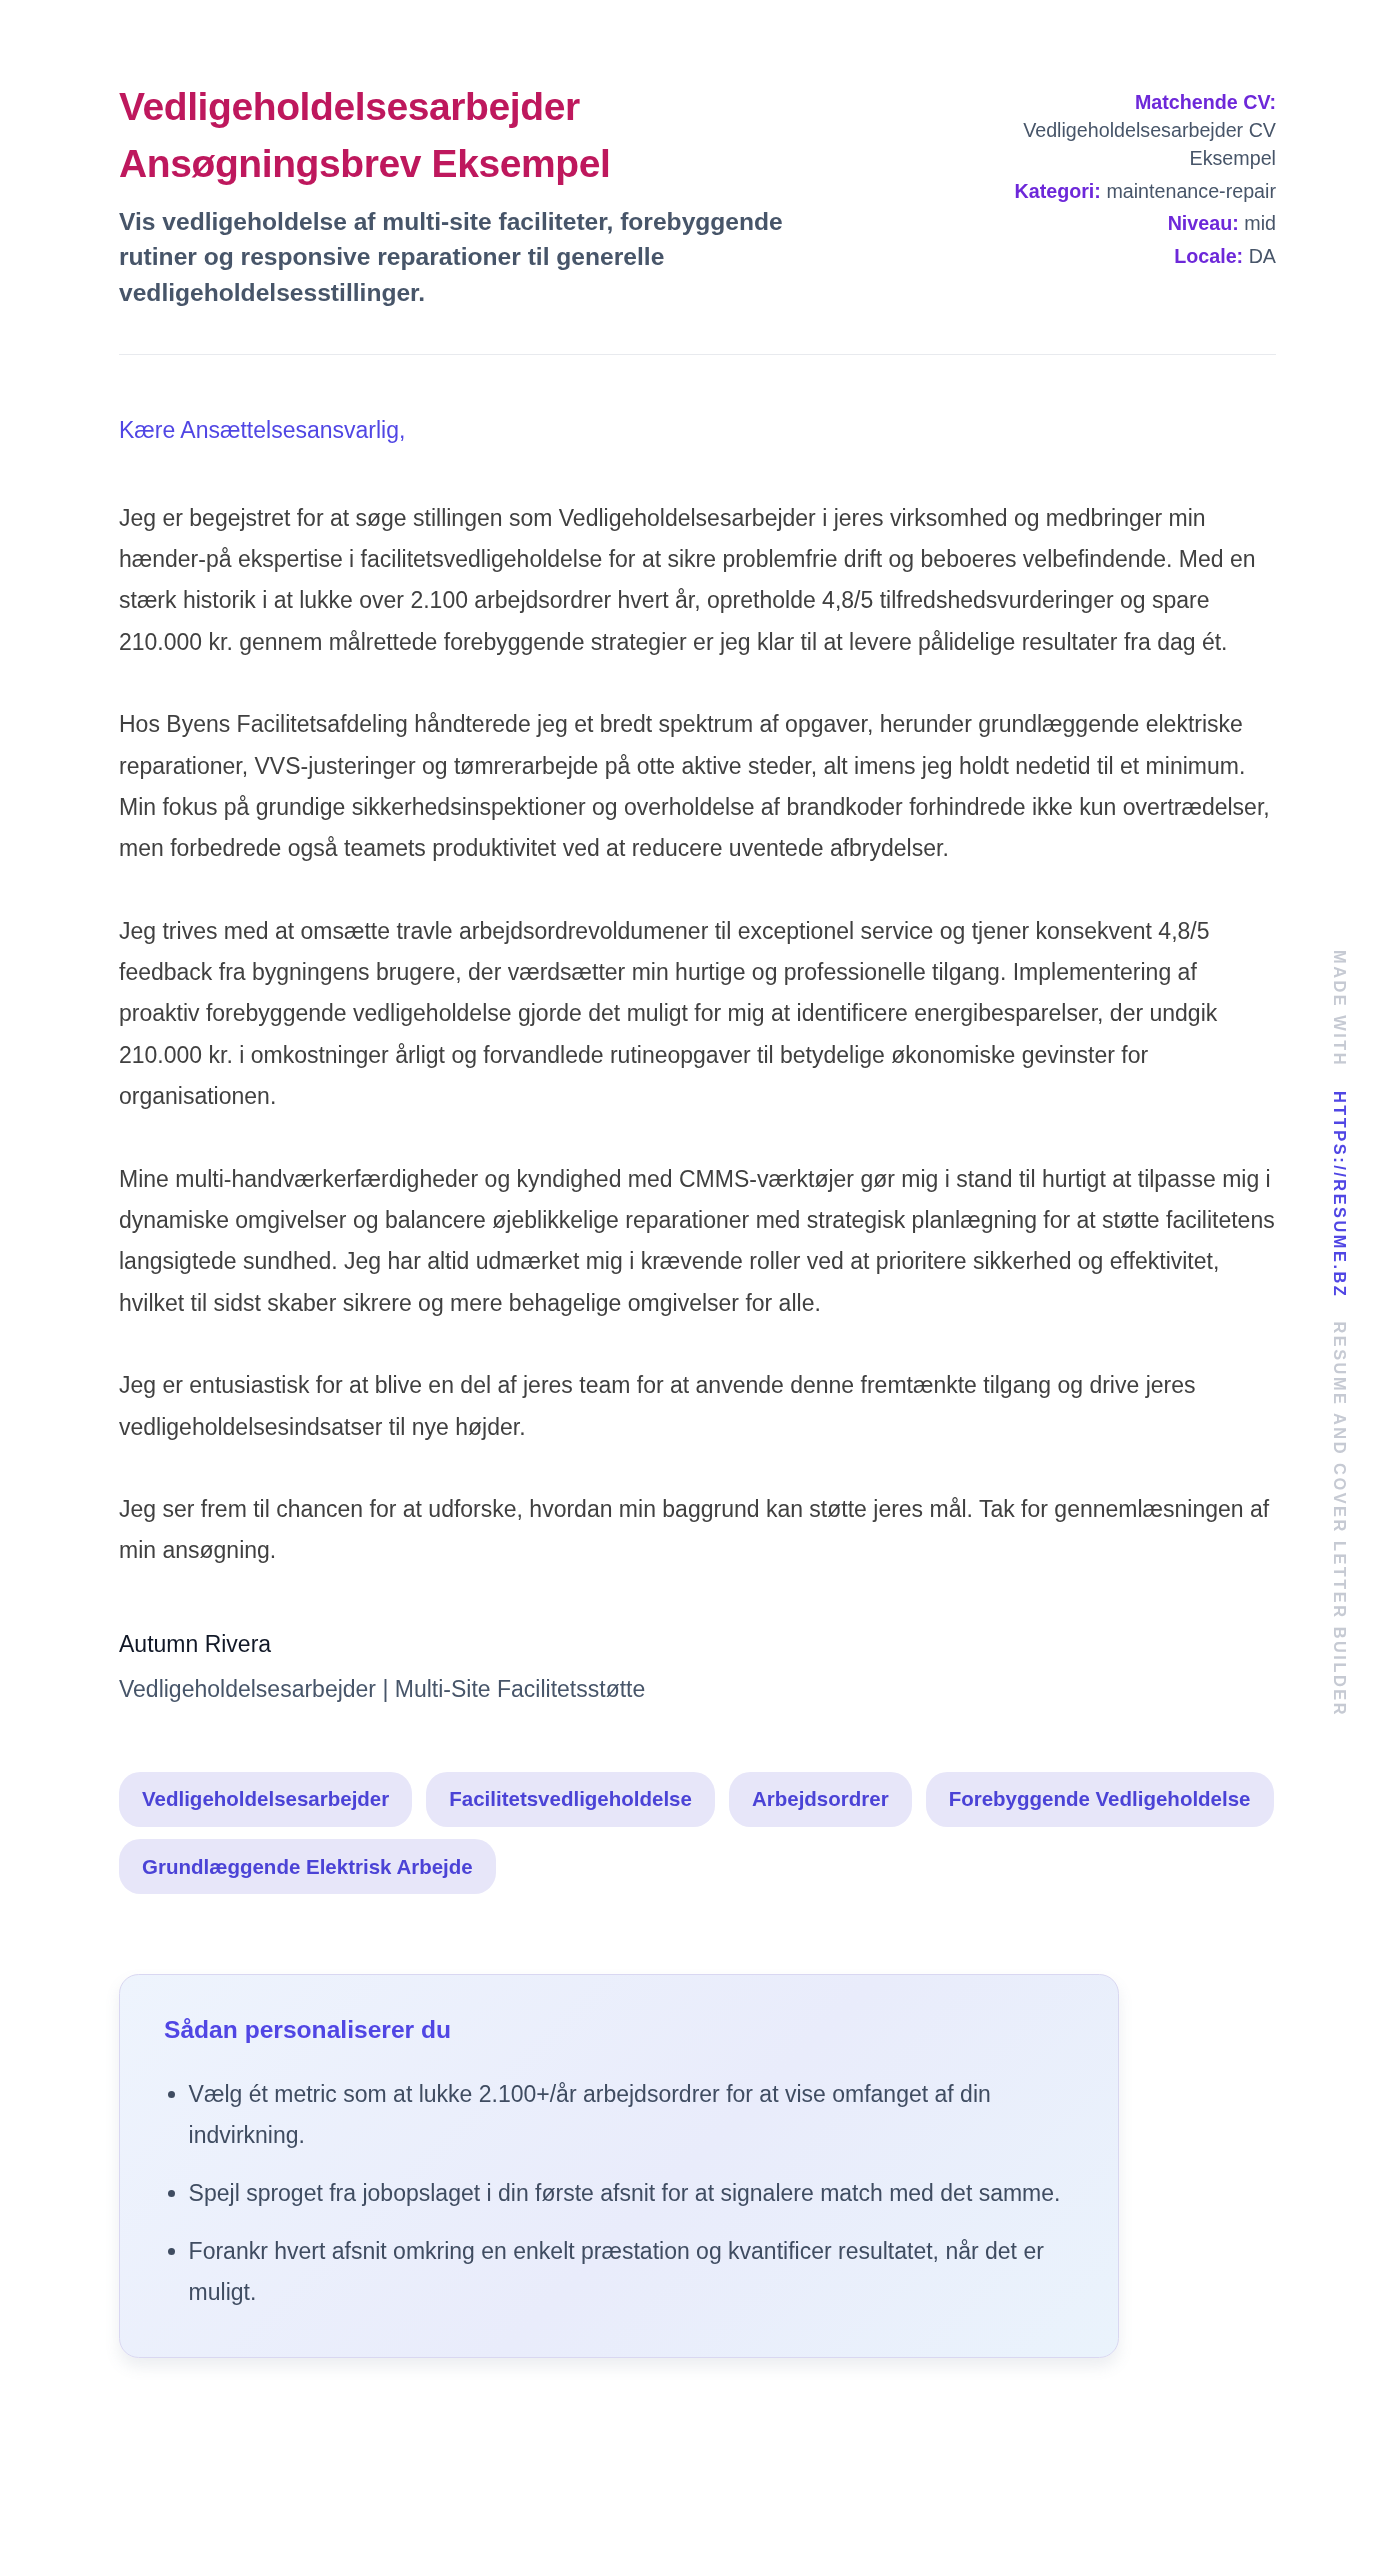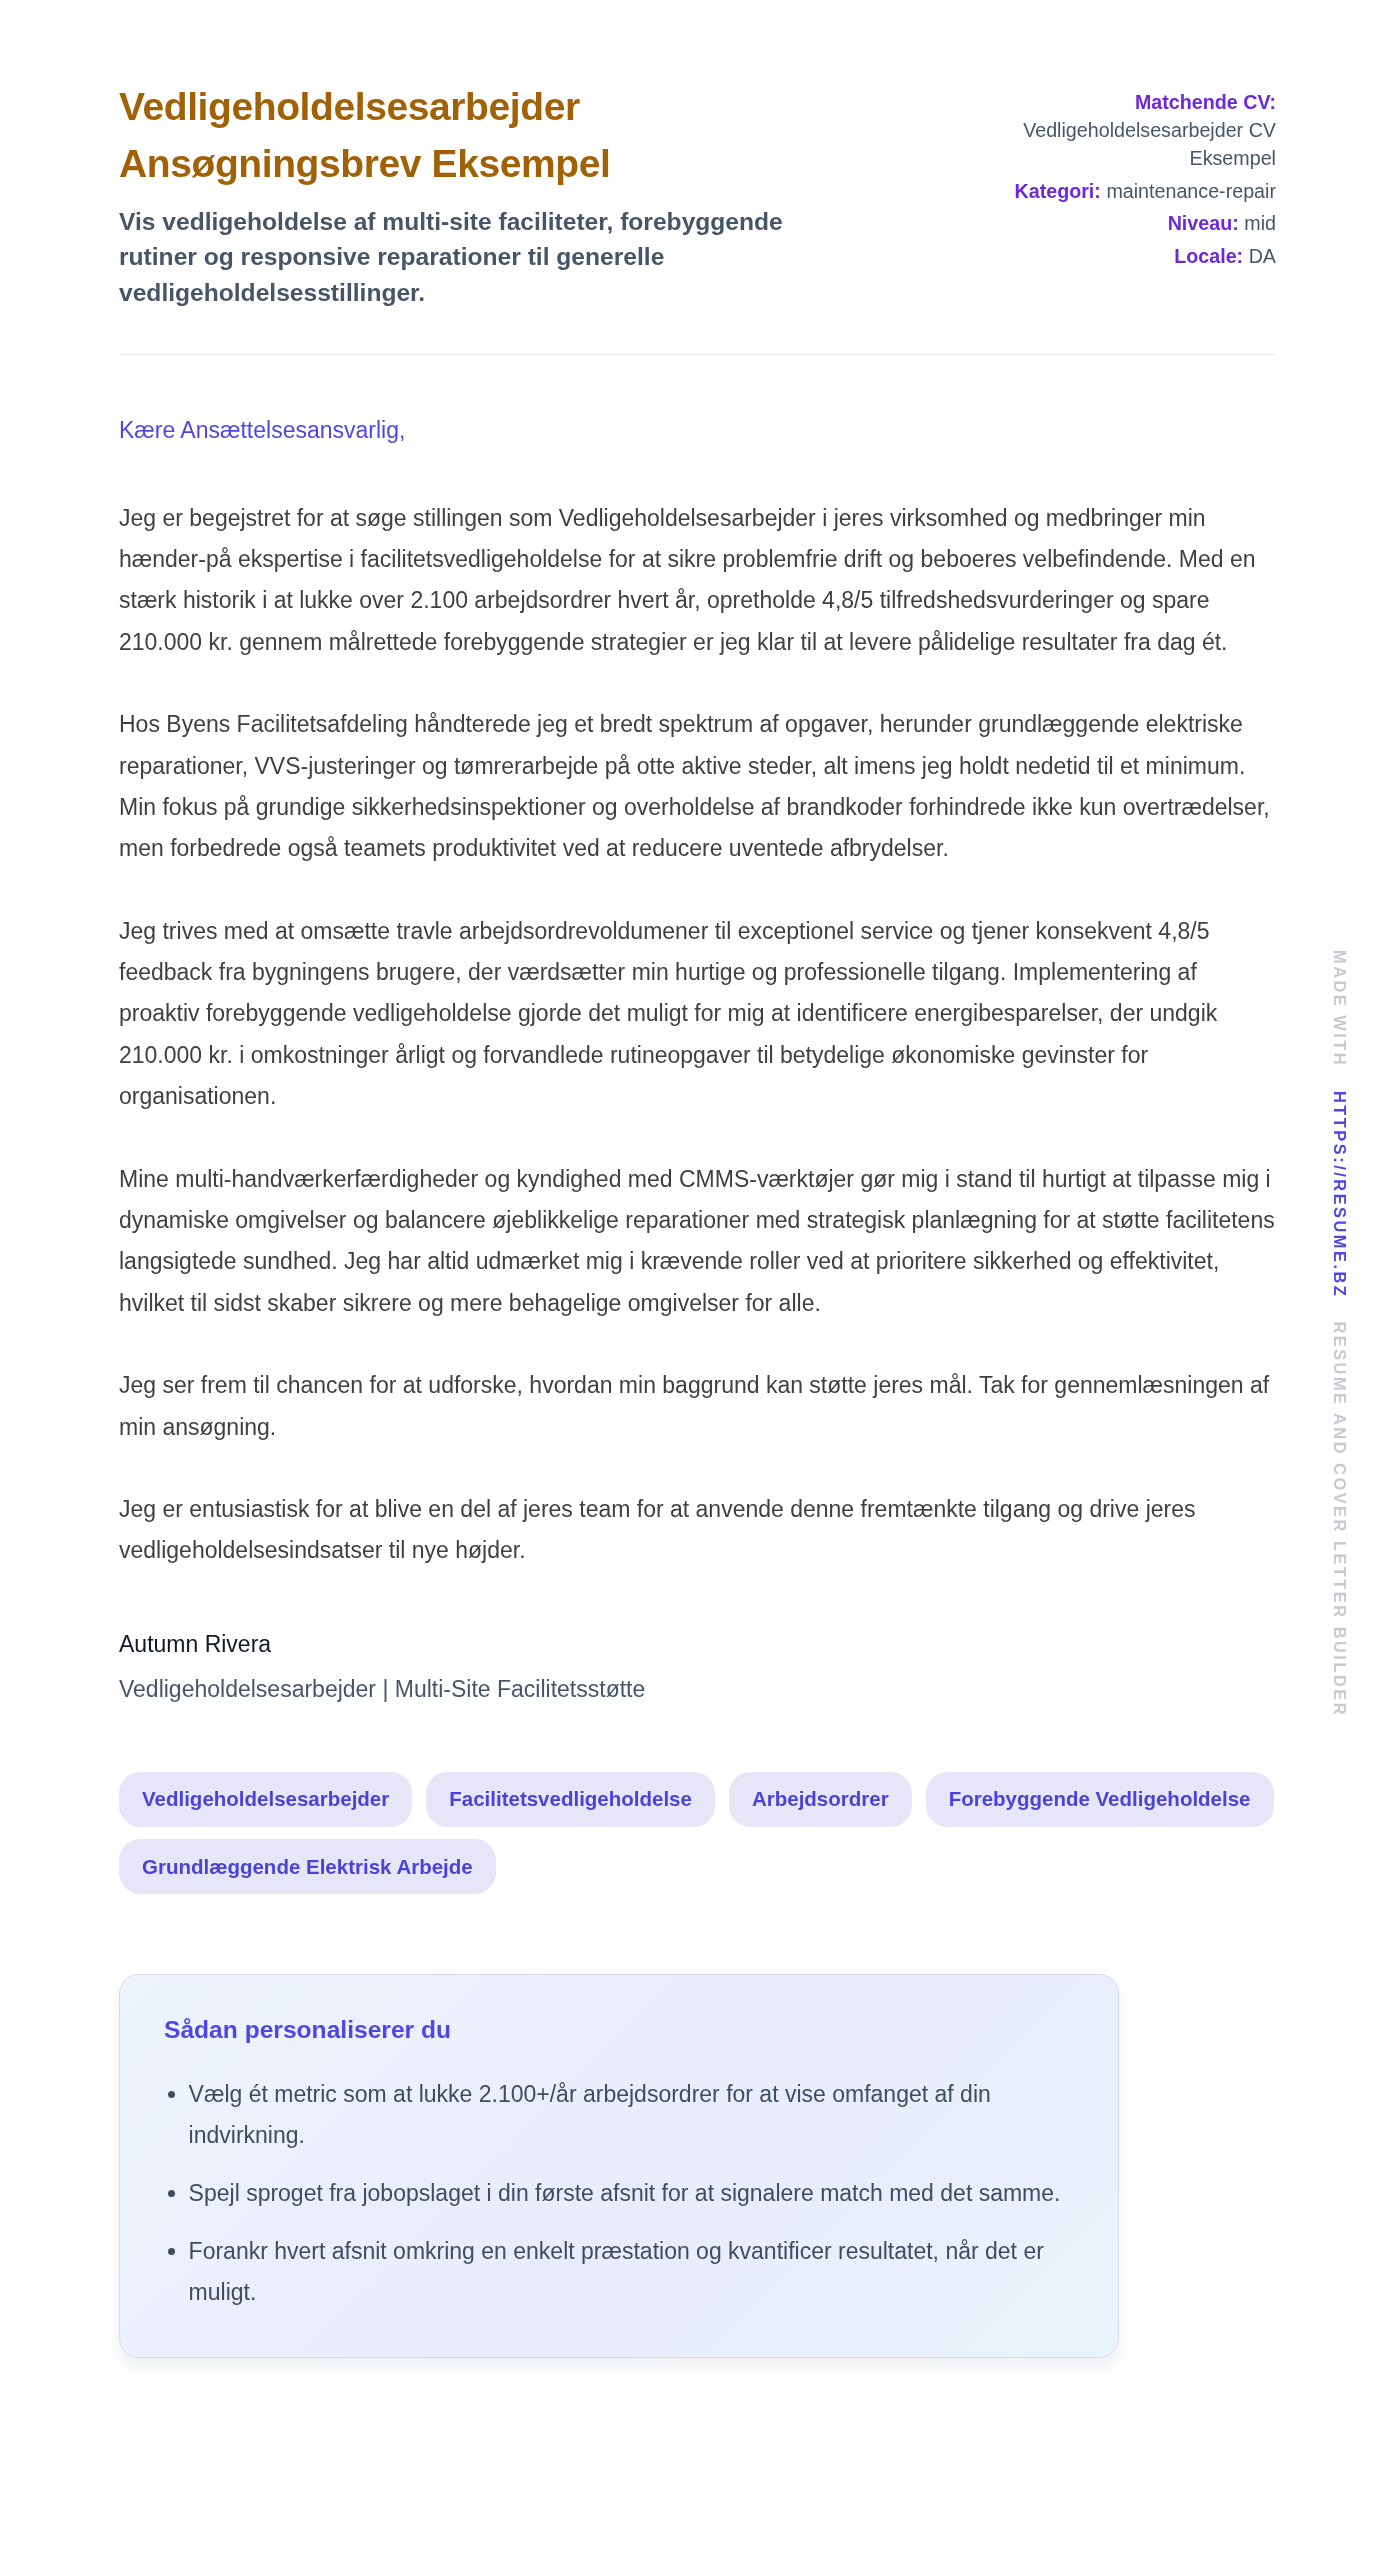--- a/index.html
+++ b/index.html
@@ -20,21 +20,21 @@
 
   
   .header { display: flex; align-items: flex-start; }
   .header-left { flex: 1 1 auto; padding-right: 33px; }
   .page-title {
     margin: 0 0 11.5px 0;
     max-width: 599px;
     font-size: 39px;
     line-height: 1.45;
     font-weight: 700;
-    color: #a16207;
+    color: #be185d;
     letter-spacing: -0.4px;
   }
   .page-subtitle {
     margin: 0;
     max-width: 747px;
     font-size: 24.6px;
     line-height: 1.45;
     font-weight: 700;
     color: #475569;
   }
@@ -184,22 +184,22 @@
   </header>
 
   <hr class="divider">
 
   <main class="letter">
     <p class="greeting">Kære Ansættelsesansvarlig,</p>
     <p class="para">Jeg er begejstret for at søge stillingen som Vedligeholdelsesarbejder i jeres virksomhed og medbringer min hænder-på ekspertise i facilitetsvedligeholdelse for at sikre problemfrie drift og beboeres velbefindende. Med en stærk historik i at lukke over 2.100 arbejdsordrer hvert år, opretholde 4,8/5 tilfredshedsvurderinger og spare 210.000 kr. gennem målrettede forebyggende strategier er jeg klar til at levere pålidelige resultater fra dag ét.</p>
     <p class="para">Hos Byens Facilitetsafdeling håndterede jeg et bredt spektrum af opgaver, herunder grundlæggende elektriske reparationer, VVS-justeringer og tømrerarbejde på otte aktive steder, alt imens jeg holdt nedetid til et minimum. Min fokus på grundige sikkerhedsinspektioner og overholdelse af brandkoder forhindrede ikke kun overtrædelser, men forbedrede også teamets produktivitet ved at reducere uventede afbrydelser.</p>
     <p class="para">Jeg trives med at omsætte travle arbejdsordrevoldumener til exceptionel service og tjener konsekvent 4,8/5 feedback fra bygningens brugere, der værdsætter min hurtige og professionelle tilgang. Implementering af proaktiv forebyggende vedligeholdelse gjorde det muligt for mig at identificere energibesparelser, der undgik 210.000 kr. i omkostninger årligt og forvandlede rutineopgaver til betydelige økonomiske gevinster for organisationen.</p>
     <p class="para">Mine multi-handværkerfærdigheder og kyndighed med CMMS-værktøjer gør mig i stand til hurtigt at tilpasse mig i dynamiske omgivelser og balancere øjeblikkelige reparationer med strategisk planlægning for at støtte facilitetens langsigtede sundhed. Jeg har altid udmærket mig i krævende roller ved at prioritere sikkerhed og effektivitet, hvilket til sidst skaber sikrere og mere behagelige omgivelser for alle.</p>
+    <p class="para">Jeg er entusiastisk for at blive en del af jeres team for at anvende denne fremtænkte tilgang og drive jeres vedligeholdelsesindsatser til nye højder.</p>
     <p class="para">Jeg ser frem til chancen for at udforske, hvordan min baggrund kan støtte jeres mål. Tak for gennemlæsningen af min ansøgning.</p>
-    <p class="para">Jeg er entusiastisk for at blive en del af jeres team for at anvende denne fremtænkte tilgang og drive jeres vedligeholdelsesindsatser til nye højder.</p>
 
     <div class="signature">
       <p class="signature-name">Autumn Rivera</p>
       <p class="signature-title">Vedligeholdelsesarbejder | Multi-Site Facilitetsstøtte</p>
     </div>
   </main>
 
   <div class="tags">
     <span class="tag">Vedligeholdelsesarbejder</span>
     <span class="tag">Facilitetsvedligeholdelse</span>

